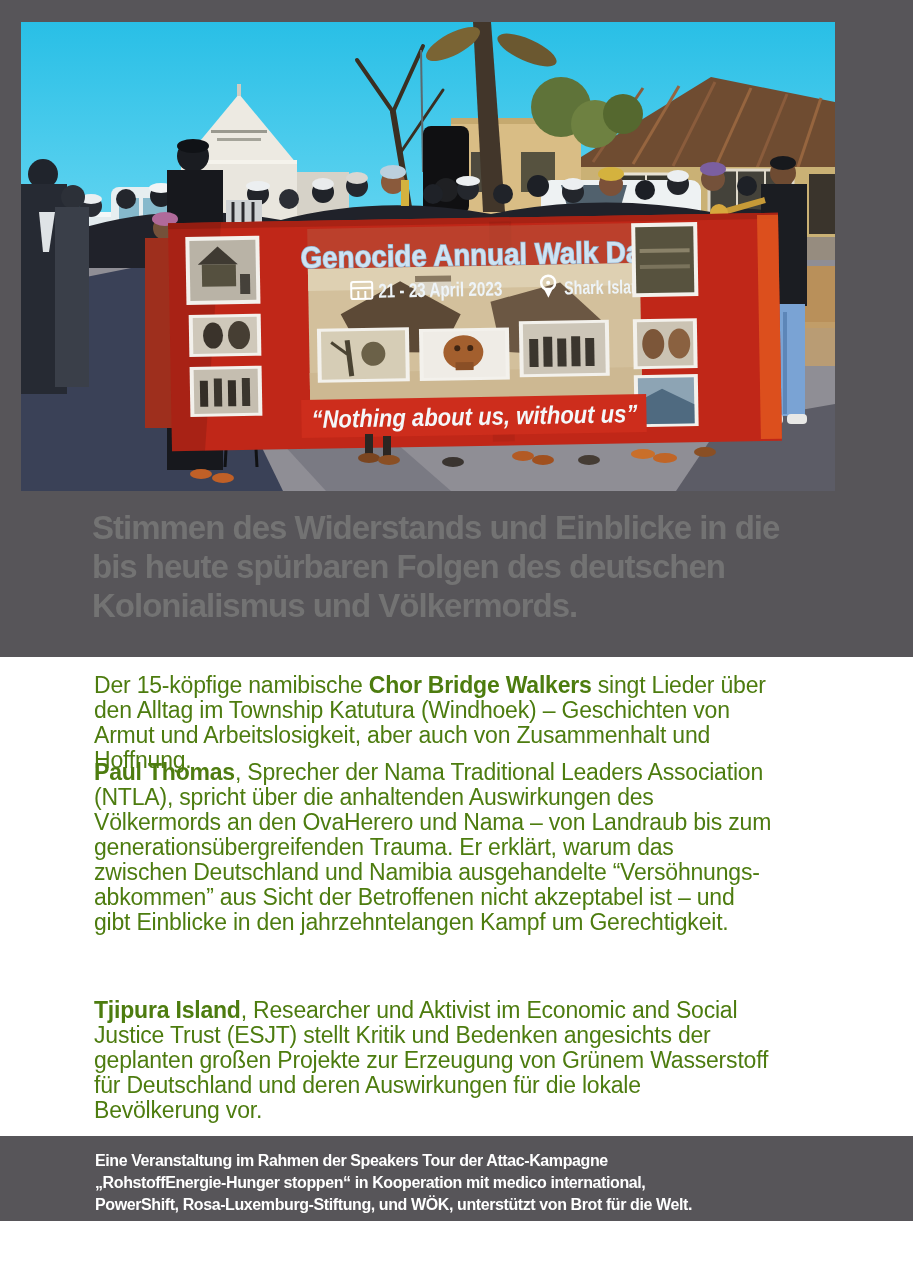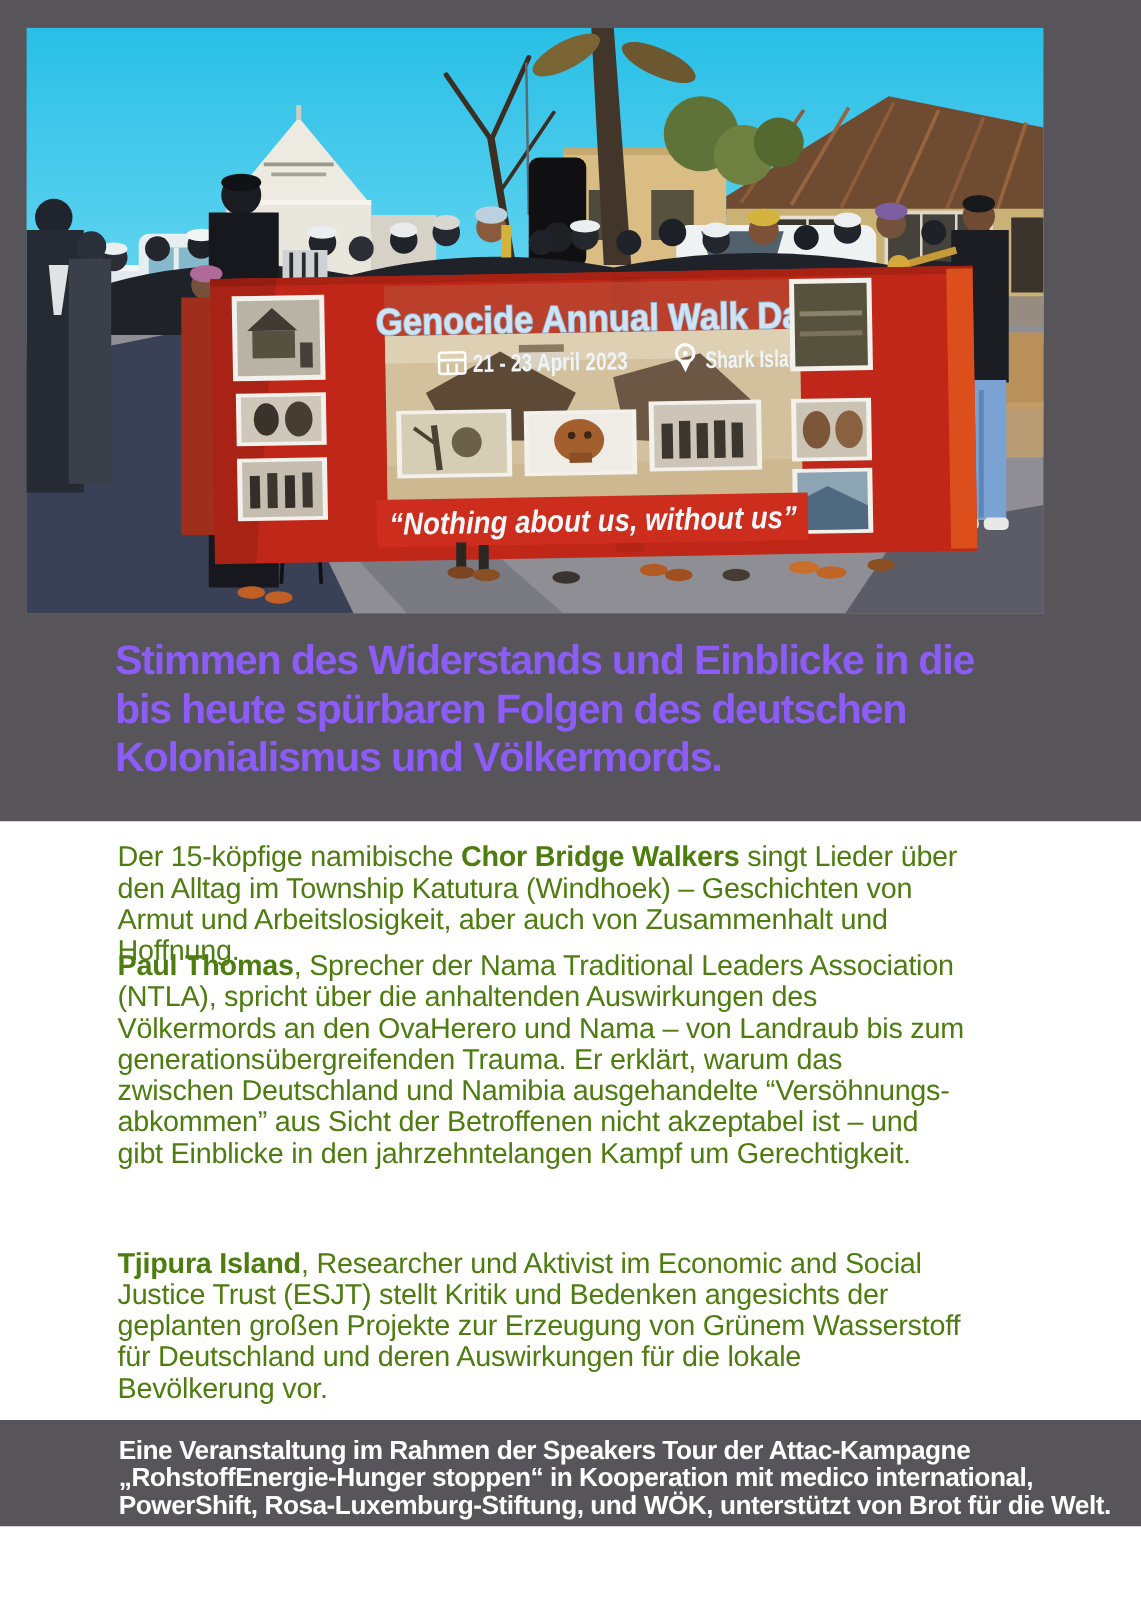--- a/index.html
+++ b/index.html
@@ -4,26 +4,26 @@
 <style>
   html,body{margin:0;padding:0;background:#ffffff;}
   .page{position:relative;width:913px;height:1280px;background:#ffffff;overflow:hidden;
         font-family:"Liberation Sans",sans-serif;}
   .band{position:absolute;left:0;width:913px;background:var(--band,#575559);}
   .band-top{top:0;height:657px;}
   .band-footer{top:1136px;height:85px;}
   .photo{position:absolute;left:21px;top:22px;width:814px;height:469px;overflow:hidden;}
   .photo svg{display:block;width:100%;height:100%;}
   .headline{position:absolute;left:92px;top:508px;width:800px;
-            font-size:33px;font-weight:bold;line-height:39px;letter-spacing:-1px;color:#8b5cf6;}
+            font-size:33px;font-weight:bold;line-height:39px;letter-spacing:-1px;color:#737373;}
   .para{position:absolute;left:94px;width:785px;font-size:23px;line-height:25px;
         letter-spacing:-0.2px;color:#4d7c0f;}
   .para-0{top:673px;} .para-1{top:760px;} .para-2{top:998px;}
   .footer-text{position:absolute;left:95px;top:1150px;width:800px;
-               font-size:21px;font-weight:bold;line-height:22px;letter-spacing:-0.4px;color:#ffffff;}
+               font-size:16px;font-weight:bold;line-height:22px;letter-spacing:-0.4px;color:#ffffff;}
   text{font-family:"Liberation Sans",sans-serif;}
 </style>
 </head>
 <body>
 
 <div class="page">
 
   <div class="band band-top"></div>
   <div class="band band-footer"></div>
 

